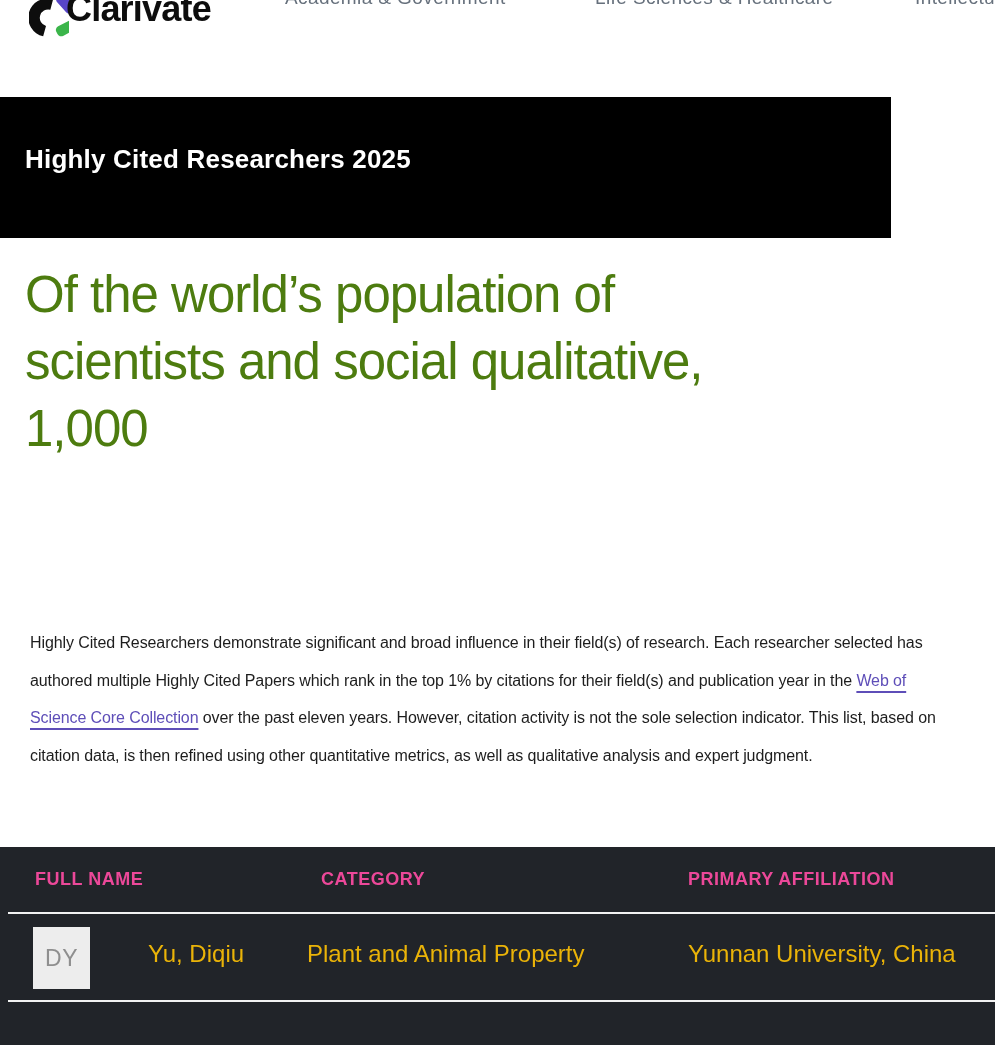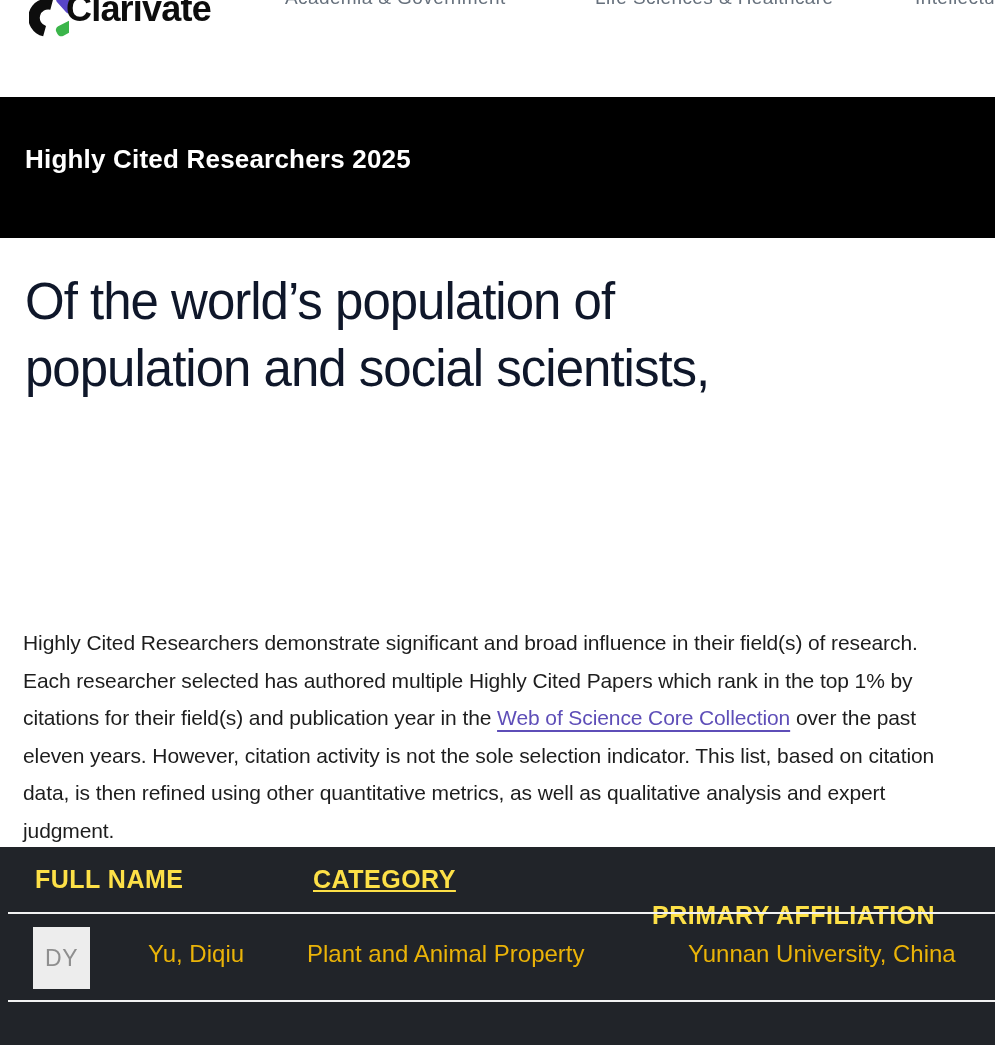--- a/index.html
+++ b/index.html
@@ -13,41 +13,41 @@
   .header { position:absolute; top:0; left:0; width:995px; height:97px; background:#fff; overflow:hidden; }
   .logo { position:absolute; left:29px; top:-10px; width:210px; height:55px; cursor:pointer; }
   .logo-mark { position:absolute; left:0; top:0; }
   .logo-word { position:absolute; left:37px; top:-4px; font-size:36px; font-weight:700; letter-spacing:-0.8px; color:#0d0d0d; line-height:46px; }
   .nav-item { position:absolute; top:-13px; font-size:19px; line-height:21px; color:#66707c; letter-spacing:0.4px; white-space:nowrap; cursor:pointer; }
   .nav-1 { left:285px; }
   .nav-2 { left:595px; }
   .nav-3 { left:915px; }
 
   
-  .banner { position:absolute; top:97px; left:0; width:995px; height:141px; background:#000000; }
+  .banner { position:absolute; top:97px; left:0; width:891px; height:141px; background:#000000; }
   .banner-title { position:absolute; left:25px; top:47px; font-size:26px; font-weight:700; color:#ffffff; letter-spacing:0.2px; }
 
   
-  .headline { position:absolute; left:25px; top:268px; width:940px; color:#0f172a; }
+  .headline { position:absolute; left:25px; top:261px; width:940px; color:#4d7c0f; }
   .headline div { font-size:51px; line-height:67px; font-weight:500; letter-spacing:-1px; }
 
   
   .intro {
-    position:absolute; left:23px; top:624px; width:935px;
-    font-size:21px; line-height:37.5px; color:#1d1d1d; letter-spacing:-0.1px;
+    position:absolute; left:30px; top:624px; width:935px;
+    font-size:16px; line-height:37.5px; color:#1d1d1d; letter-spacing:-0.1px;
   }
   .intro .link {
     color:#5e4eb8; text-decoration:underline; text-decoration-thickness:2px;
     text-underline-offset:5px; cursor:pointer;
   }
 
   
   .table-section { position:absolute; top:847px; left:0; width:995px; height:198px; background:#212429; }
-  .th { position:absolute; top:19px; font-size:25px; font-weight:700; color:#fde047; letter-spacing:0.5px; line-height:26px; }
-  .th-1 { left:35px; } .th-2 { left:313px;text-decoration:underline; } .th-3 { left:652px;margin-top:36px; }
+  .th { position:absolute; top:19px; font-size:18px; font-weight:700; color:#ec4899; letter-spacing:0.5px; line-height:26px; }
+  .th-1 { left:35px; } .th-2 { left:321px; } .th-3 { left:688px; }
   .sep { position:absolute; left:8px; right:0; height:2px; background:#f2f2f2; }
   .sep-top { top:65px; }
   .sep-bottom { top:153px; }
   .trow { position:absolute; top:67px; left:0; width:995px; height:86px; cursor:pointer; }
   .avatar {
     position:absolute; left:33px; top:13px; width:57px; height:62px;
     background:#ededed; color:#8f8f8f; font-size:23px;
     display:flex; align-items:center; justify-content:center; letter-spacing:0.5px;
   }
   .cell { position:absolute; top:26px; font-size:24px; color:#eab308; white-space:nowrap; }
@@ -75,21 +75,22 @@
     <div class="nav-item nav-2">Life Sciences &amp; Healthcare</div>
     <div class="nav-item nav-3">Intellectual Property</div>
   </div>
 
   <div class="banner">
     <div class="banner-title">Highly Cited Researchers 2025</div>
   </div>
 
   <h1 class="headline" style="margin:0; font-weight:500;">
     <div>Of the world’s population of</div>
-    <div>population and social scientists,</div>
+    <div>scientists and social qualitative,</div>
+    <div>1,000</div>
   </h1>
 
   <p class="intro" style="margin:0;">
     <span>Highly Cited Researchers demonstrate significant and broad influence in their field(s) of research. Each researcher selected has authored multiple Highly Cited Papers which rank in the top 1% by citations for their field(s) and publication year in the </span><span class="link">Web of Science Core Collection</span><span> over the past eleven years. However, citation activity is not the sole selection indicator. This list, based on citation data, is then refined using other quantitative metrics, as well as qualitative analysis and expert judgment.</span>
   </p>
 
   <div class="table-section">
     <div class="th th-1">FULL NAME</div>
     <div class="th th-2">CATEGORY</div>
     <div class="th th-3">PRIMARY AFFILIATION</div>

